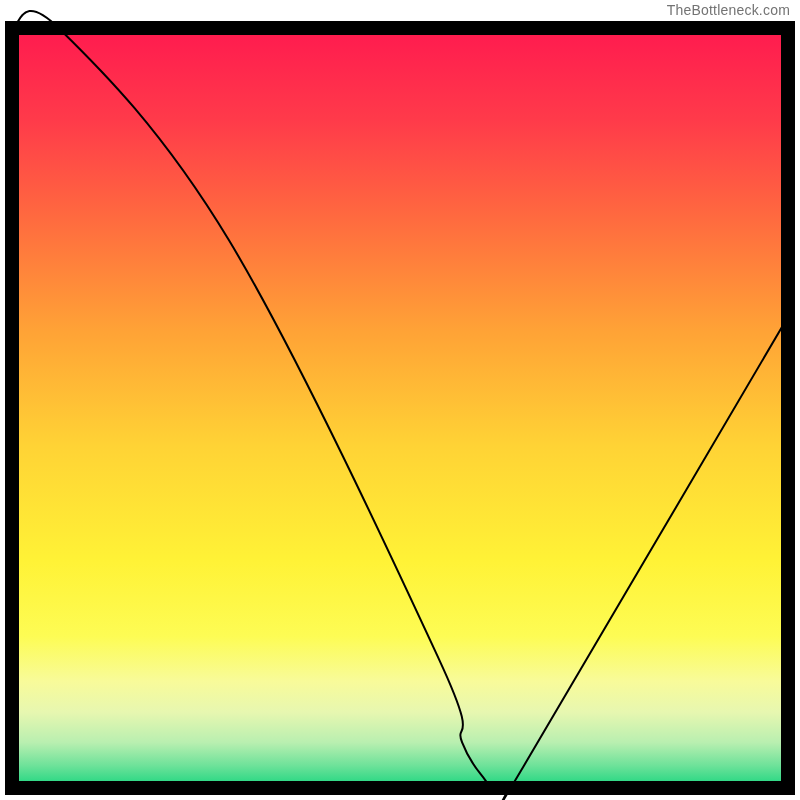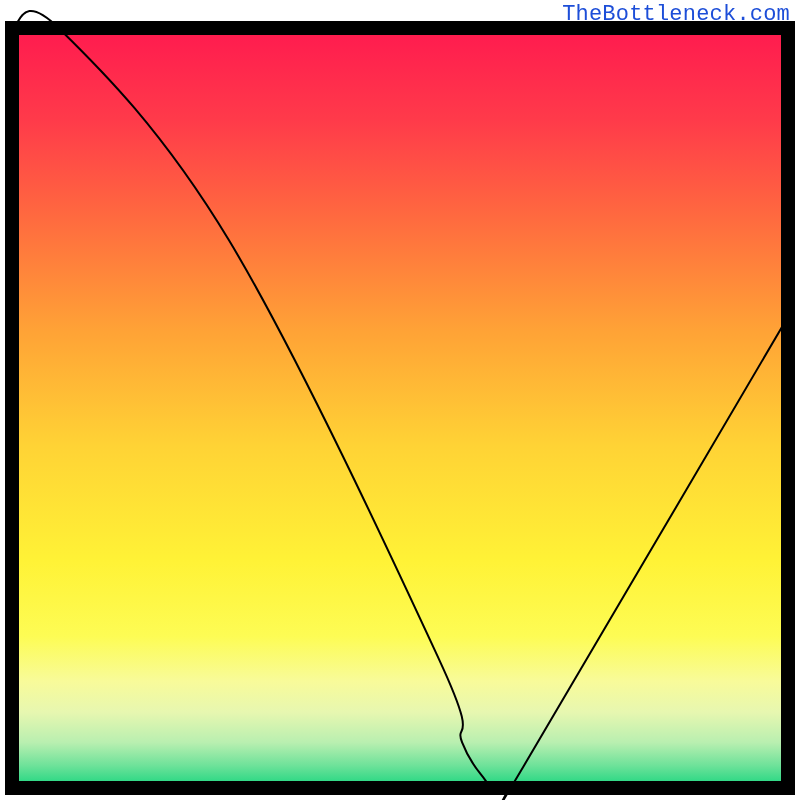--- a/index.html
+++ b/index.html
@@ -12,25 +12,24 @@
   }
   .container {
     position: relative;
     width: 800px;
     height: 800px;
   }
   .watermark {
     position: absolute;
     top: 2px;
     right: 10px;
-    font-size: 22px;
+    font-size: 14px;
     font-weight: 500;
-    color: #1d4ed8;
+    color: #737373;
     letter-spacing: 0.2px;
-    font-family: Liberation Mono, monospace;
   }
   svg {
     display: block;
   }
 </style>
 </head>
 <body>
 
 <div class="container">
   <div class="watermark">TheBottleneck.com</div>

